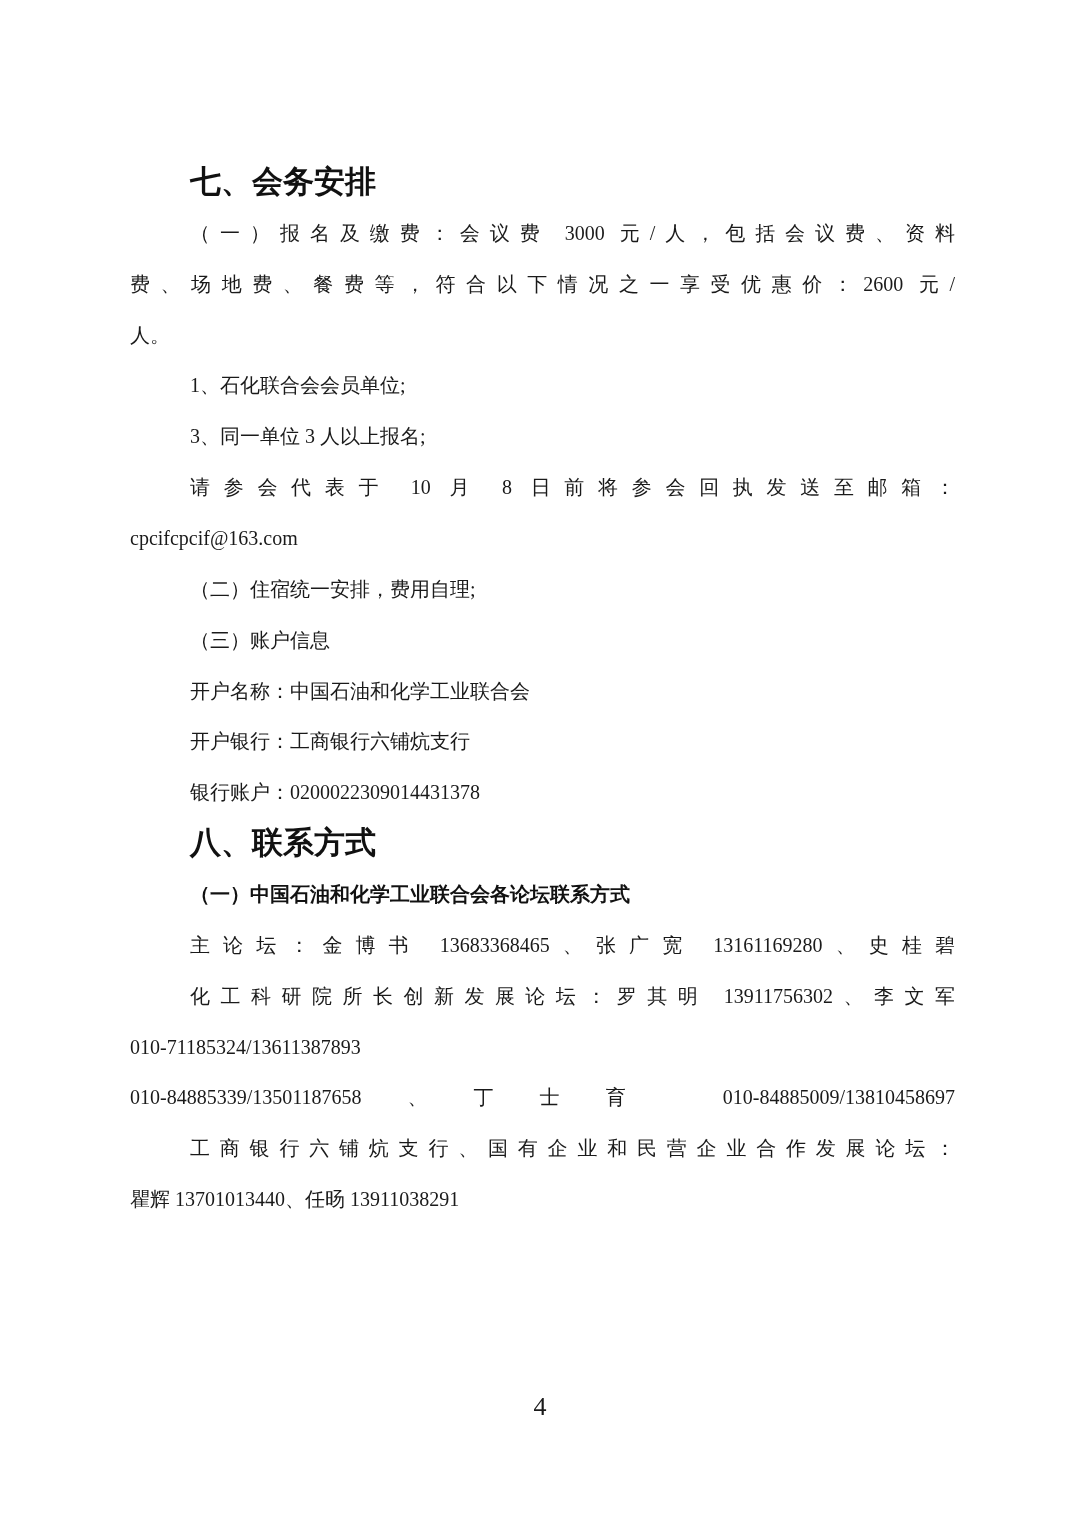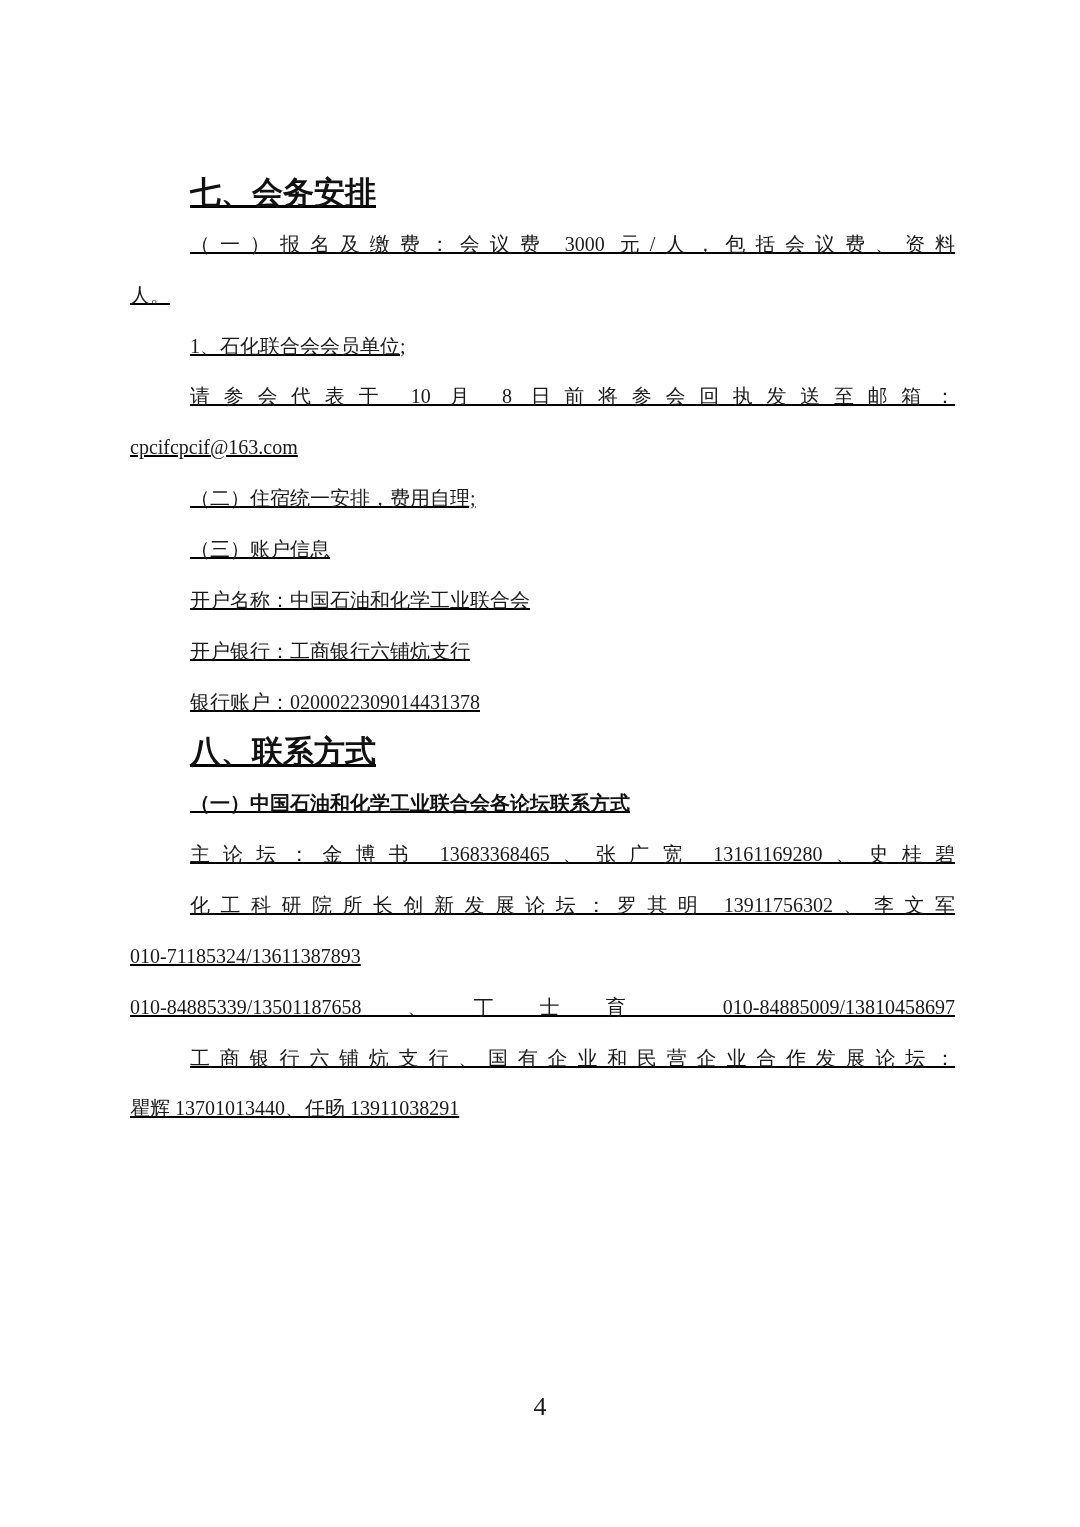--- a/index.html
+++ b/index.html
@@ -10,23 +10,22 @@
   .page {
     position: relative;
     width: 1080px;
     height: 1527px;
     background: #ffffff;
     overflow: hidden;
   }
   .content {
     position: absolute;
     left: 130px;
-    top: 168px;
+    top: 157px;
     width: 825px;
-    text-decoration: underline;
   }
   .line {
     font-family: "Liberation Serif", "DejaVu Serif", serif;
     font-size: 20px;
     line-height: 50.87px;
     height: 50.87px;
     color: #1a1a1a;
     white-space: normal;
     overflow: visible;
   }
@@ -59,22 +58,24 @@
     color: #1a1a1a;
   }
 </style>
 </head>
 <body>
 
 <div class="page">
   <div class="content">
       <div class="line heading indent">七、会务安排</div>
       <div class="line indent justify">（一）报名及缴费：会议费 3000 元/人，包括会议费、资料</div>
+      <div class="line justify">费、场地费、餐费等，符合以下情况之一享受优惠价：2600 元/</div>
       <div class="line">人。</div>
       <div class="line indent">1、石化联合会会员单位;</div>
+      <div class="line indent">3、同一单位 3 人以上报名;</div>
       <div class="line indent justify">请参会代表于 10 月 8 日前将参会回执发送至邮箱：</div>
       <div class="line">cpcifcpcif@163.com</div>
       <div class="line indent">（二）住宿统一安排，费用自理;</div>
       <div class="line indent">（三）账户信息</div>
       <div class="line indent">开户名称：中国石油和化学工业联合会</div>
       <div class="line indent">开户银行：工商银行六铺炕支行</div>
       <div class="line indent">银行账户：0200022309014431378</div>
       <div class="line heading indent">八、联系方式</div>
       <div class="line subheading indent">（一）中国石油和化学工业联合会各论坛联系方式</div>
       <div class="line indent justify">主论坛：金博书 13683368465、张广宽 13161169280、史桂碧</div>

